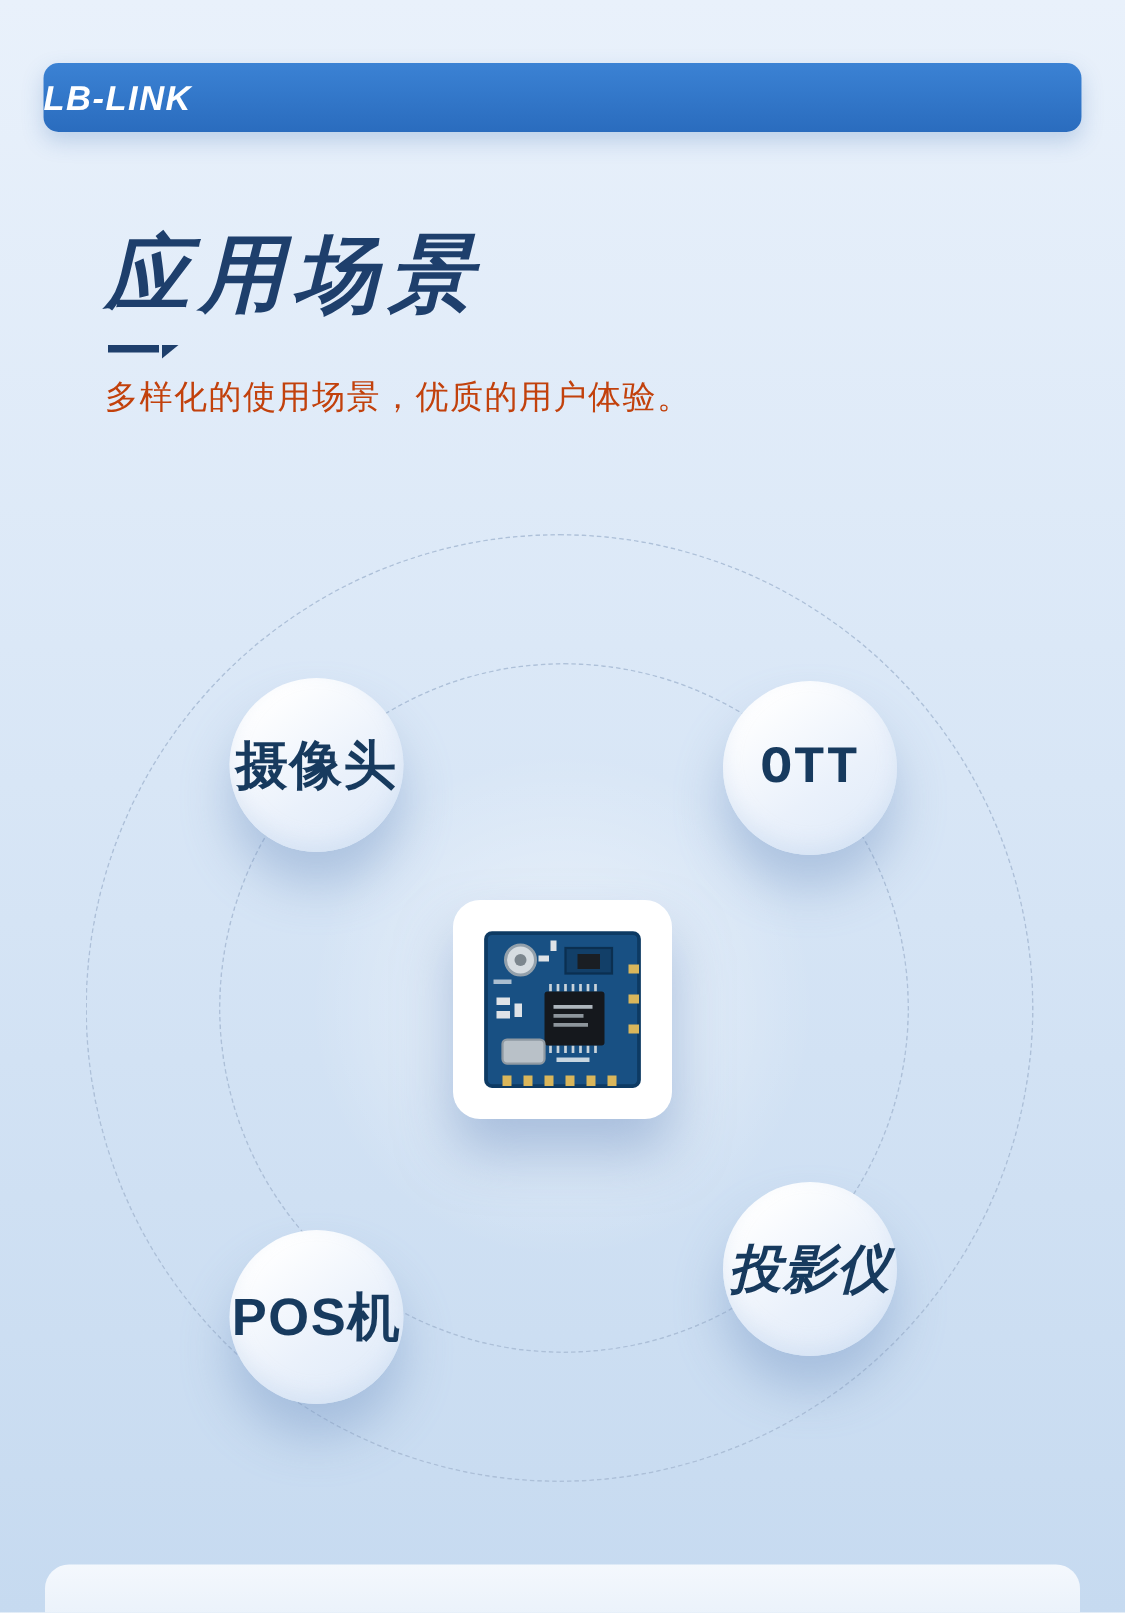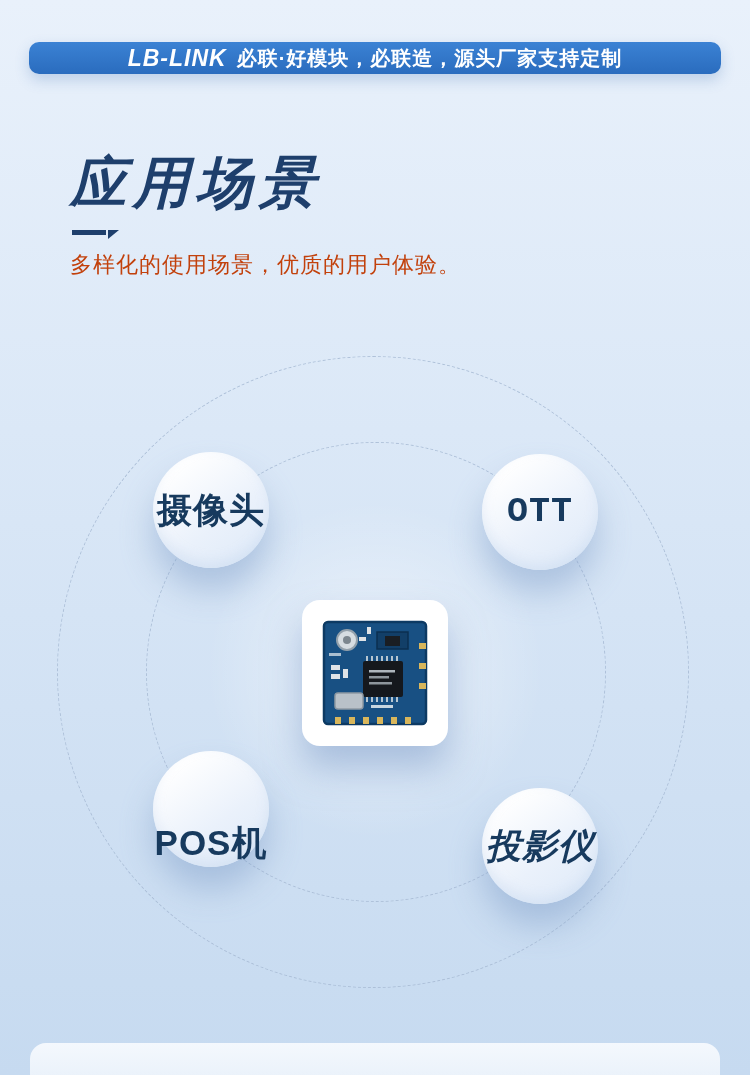--- a/index.html
+++ b/index.html
@@ -3,23 +3,23 @@
 <meta charset="utf-8">
 <style>
   html,body{margin:0;padding:0;}
   body{
     width:750px;height:1075px;position:relative;overflow:hidden;
     font-family:"Liberation Sans","DejaVu Sans",sans-serif;
     background:linear-gradient(180deg,#e9f1fb 0%,#dbe8f7 40%,#c6daf0 100%);
   }
   
   .banner{
-    position:absolute;left:29px;top:42px;width:692px;height:32px;
+    position:absolute;left:29px;top:42px;width:692px;height:46px;
     background:linear-gradient(180deg,#3b82d4,#2a6cbe);
-    border-radius:10px;display:flex;align-items:center;justify-content:center;
+    border-radius:10px;display:flex;align-items:center;
     color:#ffffff;box-shadow:0 6px 14px rgba(60,110,180,.25);
   }
   .banner .logo{
     font-style:italic;font-weight:800;font-size:23px;letter-spacing:1px;margin-right:10px;
   }
   .banner .tagline{font-size:20px;font-weight:700;letter-spacing:1px;}
   
   .title{
     position:absolute;left:70px;top:146px;font-size:56px;font-weight:700;
     color:#1e3f6c;letter-spacing:7px;font-style:italic;
@@ -47,41 +47,40 @@
   
   .bubble{
     position:absolute;width:116px;height:116px;border-radius:50%;
     background:linear-gradient(145deg,#ffffff 15%,#eaf1fb 60%,#dde9f8 100%);
     box-shadow:0 22px 32px rgba(122,152,198,.45),inset 0 -6px 12px rgba(190,210,235,.35);
     display:flex;align-items:center;justify-content:center;
     color:#173a5e;font-size:35px;font-weight:700;letter-spacing:1px;
   }
   .bubble-camera{left:153px;top:452px;}
   .bubble-ott{left:482px;top:454px;font-family:Liberation Mono, monospace;}
-  .bubble-pos{left:153px;top:751px;align-items:flex-end;}
+  .bubble-pos{left:153px;top:820px;}
   .bubble-projector{left:482px;top:788px;font-style:italic;}
   
   .center-card{
     position:absolute;left:302px;top:600px;width:146px;height:146px;border-radius:18px;
     background:#ffffff;box-shadow:0 22px 36px rgba(116,148,195,.5);
     display:flex;align-items:center;justify-content:center;
   }
   
   .bottom-card{
     position:absolute;left:30px;top:1043px;width:690px;height:40px;
     border-radius:16px 16px 0 0;
     background:linear-gradient(180deg,#f4f8fd,#e9f1fa);
   }
 </style>
 </head>
 <body>
 
 <div class="banner">
   <span class="logo">LB-LINK</span>
-  <span class="tagline">必联·好模块，必联造，源头厂家支持定制</span>
 </div>
 
 <div class="title">应用场景</div>
 <div class="underline"></div>
 <div class="subtitle">多样化的使用场景，优质的用户体验。</div>
 
 <div class="dash-circle circle-outer"></div>
 <div class="dash-circle circle-inner"></div>
 <div class="glow"></div>
 

